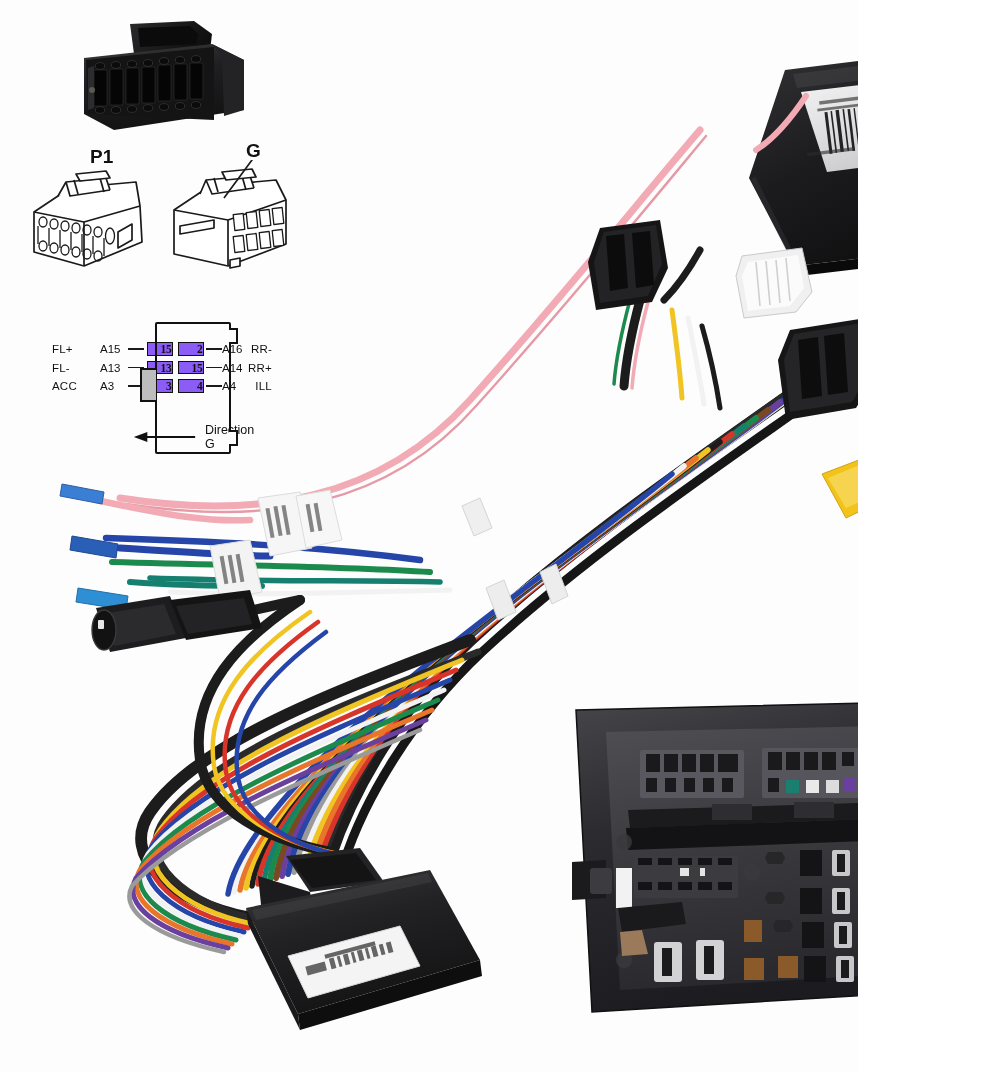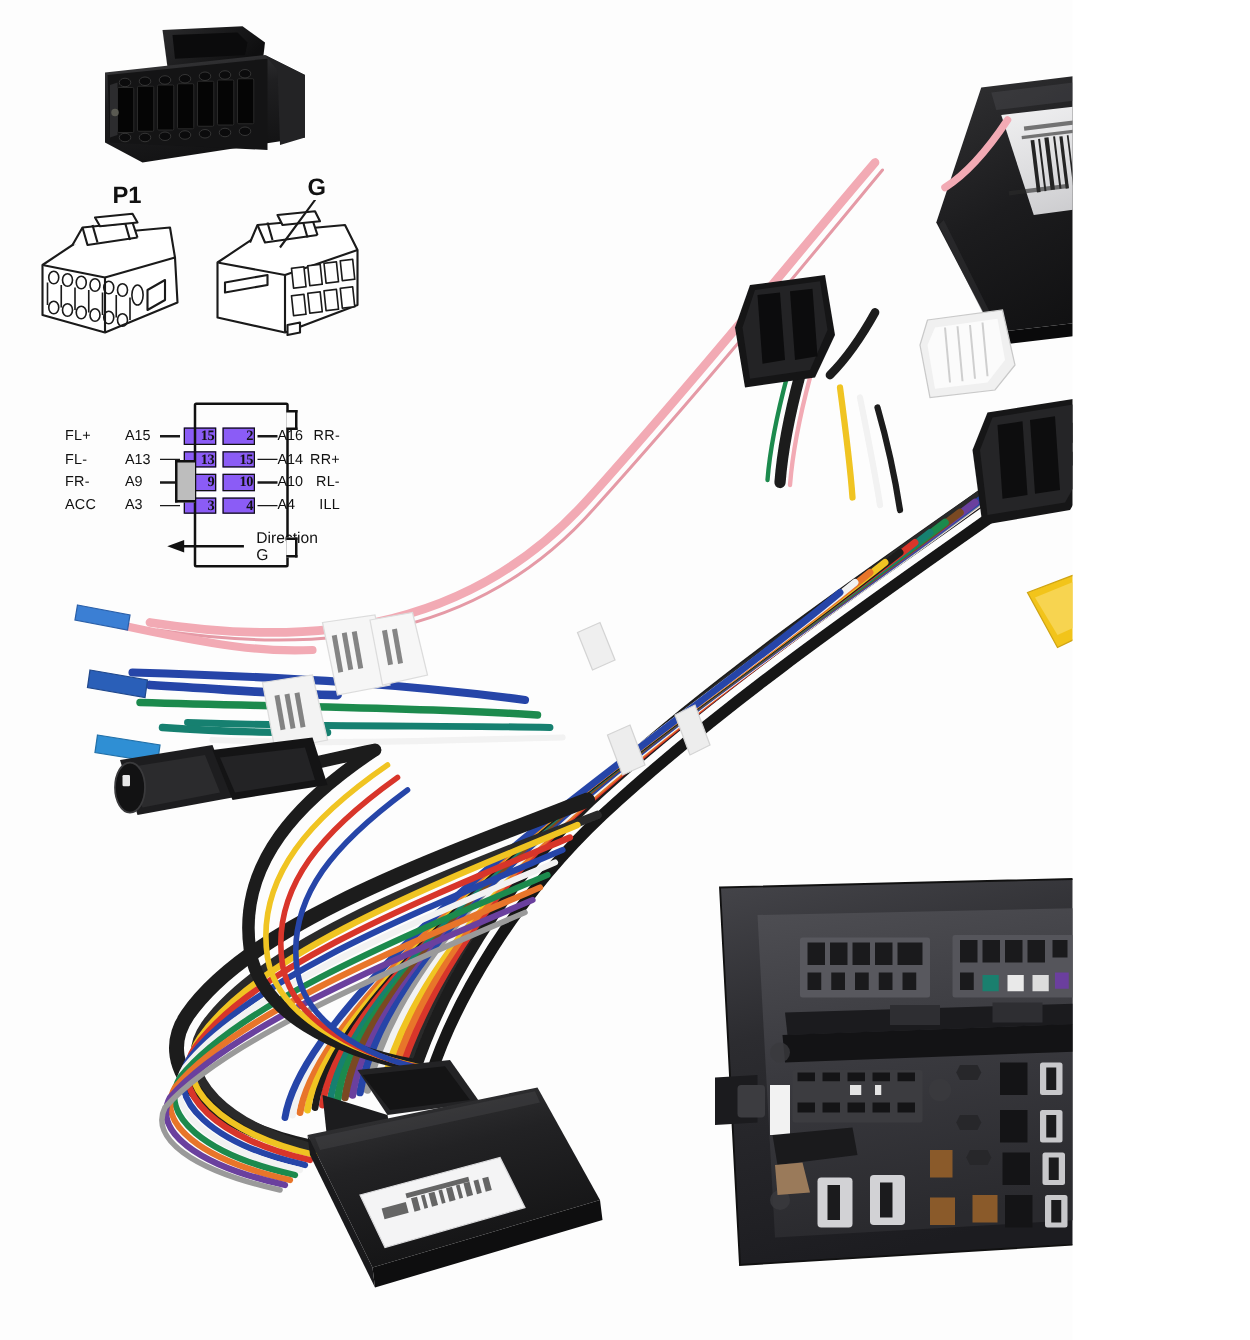--- a/index.html
+++ b/index.html
@@ -265,38 +265,20 @@
               <div class="pin-box">13</div>
             </td>
             <td class="pin-cell">
               <div class="pin-box">15</div>
             </td>
             <td class="pr-lead">
               <div class="lead-line"></div>
             </td>
             <td class="pr-pin">A14</td>
             <td class="pr-sig">RR+</td>
-          </tr>
-          <tr>
-            <td class="pl-sig">FR-</td>
-            <td class="pl-pin">A9</td>
-            <td class="pl-lead">
-              <div class="lead-line"></div>
-            </td>
-            <td class="pin-cell">
-              <div class="pin-box">9</div>
-            </td>
-            <td class="pin-cell">
-              <div class="pin-box">10</div>
-            </td>
-            <td class="pr-lead">
-              <div class="lead-line"></div>
-            </td>
-            <td class="pr-pin">A10</td>
-            <td class="pr-sig">RL-</td>
           </tr>
           <tr>
             <td class="pl-sig">ACC</td>
             <td class="pl-pin">A3</td>
             <td class="pl-lead">
               <div class="lead-line"></div>
             </td>
             <td class="pin-cell">
               <div class="pin-box">3</div>
             </td>

